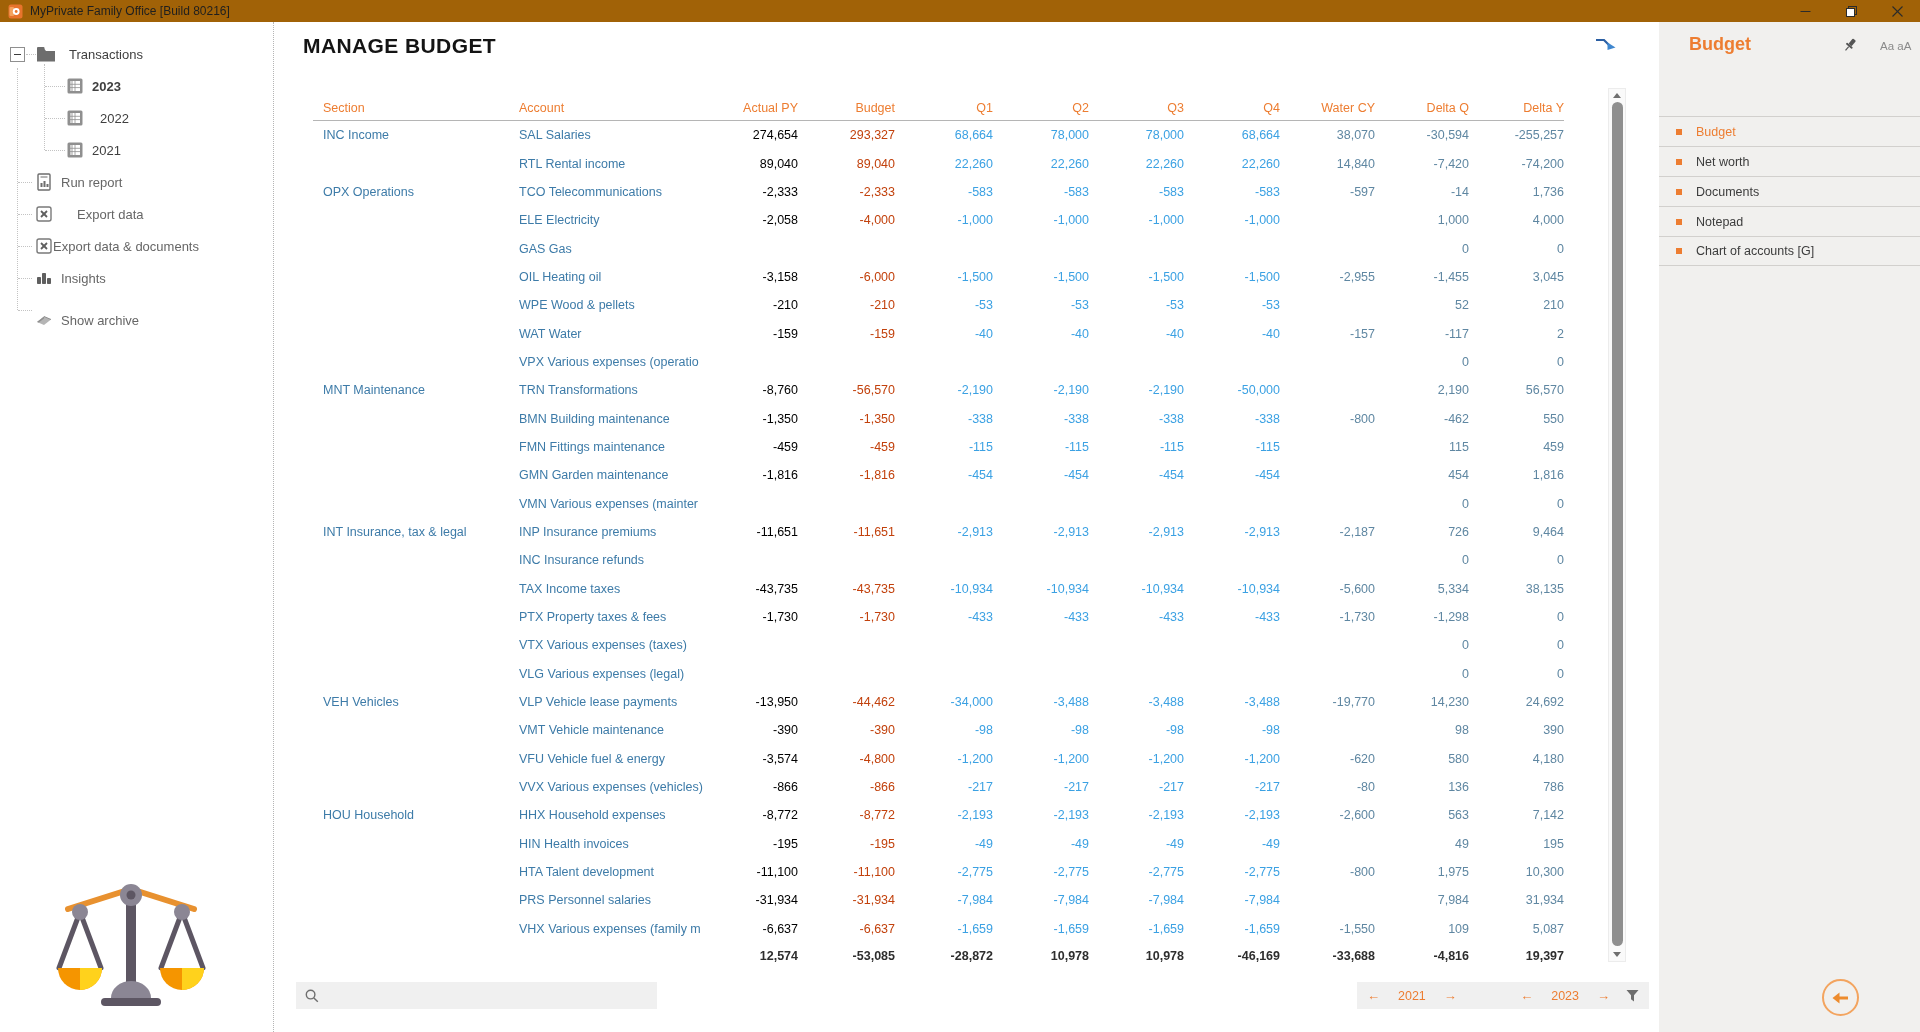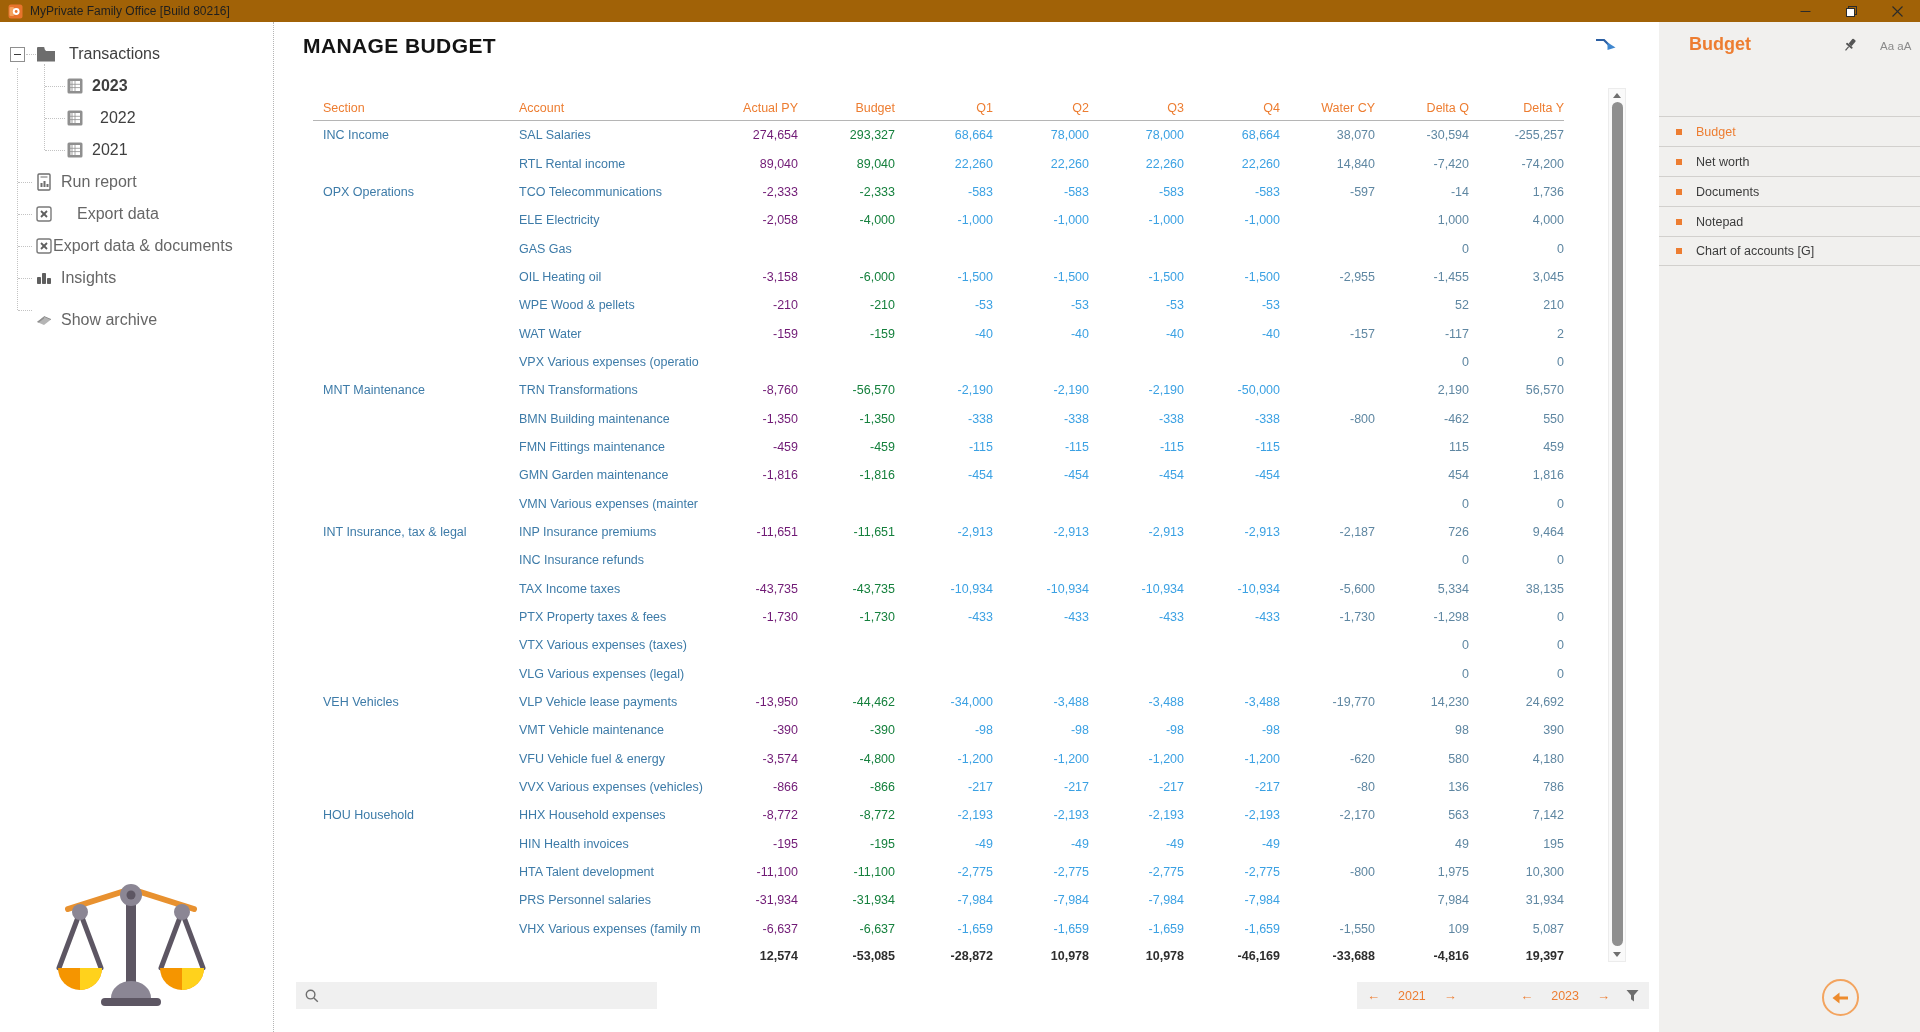--- a/index.html
+++ b/index.html
@@ -9,21 +9,21 @@
   
   .titlebar{position:absolute;left:0;top:0;right:0;height:22px;background:#a16207;display:flex;align-items:center;z-index:5}
   .appicon{margin-left:8px;width:15px;height:15px;flex:0 0 auto}
   .apptitle{margin-left:7px;font-size:12px;color:#1f1f1f;white-space:nowrap}
   .winbtns{position:absolute;right:0;top:0;height:22px;display:flex}
   .winbtn{width:46px;height:22px;display:flex;align-items:center;justify-content:center;cursor:default}
 
   
   .sidebar{position:absolute;left:0;top:22px;bottom:0;width:274px;background:#fff;border-right:1px dotted #b5b5b5}
   .srow{position:absolute;display:flex;align-items:center;height:20px;white-space:nowrap;color:#3f3f3f}
-  .srow .lbl{font-size:16px}
+  .srow .lbl{font-size:13px}
   .actions-lbl{color:#666}
   .expander{width:15px;height:15px;border:1px solid #8f8f8f;background:#fff;display:flex;align-items:center;justify-content:center}
   .expander i{display:block;width:7px;border-top:1px solid #3c3c3c}
   .dotv{position:absolute;border-left:1px dotted #c3c3c3;width:0}
   .doth{position:absolute;border-top:1px dotted #c3c3c3;height:0}
   .year-active{font-weight:bold}
   .scales{position:absolute;left:50px;top:850px}
 
   
   .main{position:absolute;left:275px;top:22px;width:1384px;bottom:0;background:#fff}
@@ -32,21 +32,21 @@
 
   .table{position:absolute;left:38px;top:64px;width:1251px}
   .grid{display:grid;grid-template-columns:206px 196px 83px 97px 98px 96px 95px 96px 95px 94px 95px}
   .t-head{height:35px;align-items:end;border-bottom:1px solid #b5b5b5;color:#ed7d31}
   .t-head span{padding-bottom:5px}
   .t-row{height:28.35px;align-items:center}
   .t-total{height:27px;align-items:center;font-weight:bold;color:#2e2e2e}
   .cell-sec{color:#3d7ba8;padding-left:10px;white-space:nowrap;overflow:hidden}
   .cell-acc{color:#3d7ba8;white-space:nowrap;overflow:hidden}
   .num{text-align:right;white-space:nowrap}
-  .v-py{color:#701a75}.v-bud{color:#15803d}
+  .v-py{color:#000000}.v-bud{color:#c2410c}
   .v-q{color:#3ba1e3}
   .v-cy{color:#5f87a2}.v-d{color:#5f87a2}
   .t-total .num{color:#2e2e2e}
 
   .vscroll{position:absolute;left:1333px;top:66px;width:18px;height:874px;background:#fafafa;border:1px solid #ececec;display:flex;flex-direction:column;align-items:center;padding:4px 0}
   .arr-up{width:0;height:0;border-left:4px solid transparent;border-right:4px solid transparent;border-bottom:5px solid #6f6f6f}
   .arr-dn{width:0;height:0;border-left:4px solid transparent;border-right:4px solid transparent;border-top:5px solid #6f6f6f}
   .thumb{flex:1;width:11px;background:#8f8f8f;border-radius:7px;margin:4px 0 6px}
 
   .searchbox{position:absolute;left:21px;top:960px;width:361px;height:27px;background:#f0f0f0;display:flex;align-items:center;padding-left:9px}
@@ -593,21 +593,21 @@
 
         <div class="grid t-row">
           <span class="cell-sec">HOU Household</span>
           <span class="cell-acc">HHX Household expenses</span>
           <span class="num v-py">-8,772</span>
           <span class="num v-bud">-8,772</span>
           <span class="num v-q">-2,193</span>
           <span class="num v-q">-2,193</span>
           <span class="num v-q">-2,193</span>
           <span class="num v-q">-2,193</span>
-          <span class="num v-cy">-2,170</span>
+          <span class="num v-cy">-2,600</span>
           <span class="num v-d">563</span>
           <span class="num v-d">7,142</span>
         </div>
 
         <div class="grid t-row">
           <span class="cell-sec"></span>
           <span class="cell-acc">HIN Health invoices</span>
           <span class="num v-py">-195</span>
           <span class="num v-bud">-195</span>
           <span class="num v-q">-49</span>

